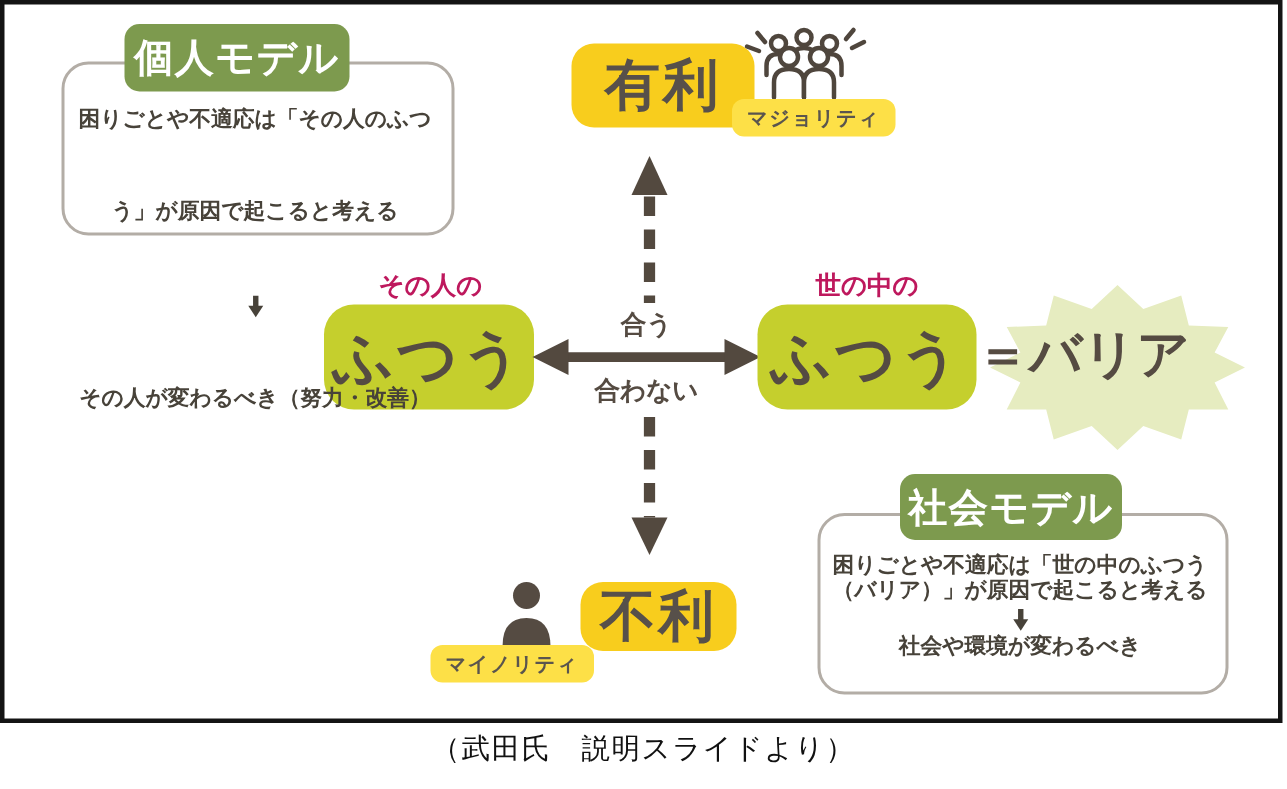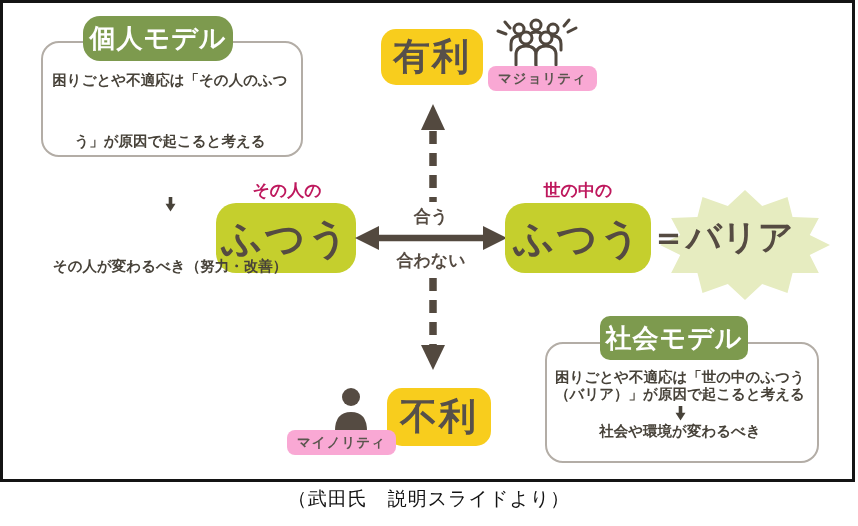--- a/index.html
+++ b/index.html
@@ -7,46 +7,46 @@
         font-family:"DejaVu Sans","Liberation Sans",sans-serif;overflow:hidden;}
   .frame{position:absolute;left:0;top:0;width:849px;height:476px;
          border:3px solid #141414;background:#fff;}
   
   .model-box{position:absolute;background:#fff;border:2px solid #b3ada6;border-radius:18px;}
   .pm-box{left:38px;top:38px;width:258px;height:112px;}
   .sm-box{left:542px;top:339px;width:270px;height:117px;}
   .model-header{position:absolute;background:#7d9a4e;color:#fff;font-weight:bold;
                 font-size:26px;border-radius:10px;display:flex;align-items:center;
                 justify-content:center;letter-spacing:1px;z-index:3;}
-  .pm-header{left:80px;top:13px;width:150px;height:45px;border-radius:17px;}
+  .pm-header{left:80px;top:13px;width:150px;height:45px;}
   .sm-header{left:597px;top:313px;width:148px;height:44px;text-align:right;}
   .model-body{position:absolute;display:flex;flex-direction:column;align-items:center;
               z-index:2;color:#474239;font-weight:bold;font-size:14.5px;line-height:17px;
               text-align:center;}
   .pm-body{left:40px;top:69px;width:254px;gap:44px;}
   .sm-body{left:546px;top:366px;width:262px;}
   .small-down-arrow{margin:3px 0 2px 0;}
   
   .result-box{position:absolute;background:#f8cd1d;border-radius:15px;display:flex;
               align-items:center;justify-content:center;font-size:37px;font-weight:bold;
               color:#57504a;letter-spacing:2px;}
-  .adv-box{left:378px;top:26px;width:102px;height:56px;}
-  .dis-box{left:384px;top:385px;width:104px;height:58px;z-index:2;}
+  .adv-box{left:378px;top:26px;width:122px;height:56px;}
+  .dis-box{left:384px;top:385px;width:104px;height:46px;z-index:2;}
   
   .norm-caption{position:absolute;font-size:17px;font-weight:bold;color:#be185d;
                 text-align:center;}
   .left-norm-caption{left:214px;top:176px;width:140px;}
   .right-norm-caption{left:502px;top:176px;width:146px;}
   .norm-box{position:absolute;background:#c5cf2d;border-radius:20px;display:flex;
             align-items:center;justify-content:center;font-size:40px;font-weight:bold;
             color:#554b42;letter-spacing:2px;}
   .left-norm-box{left:213px;top:200px;width:140px;height:70px;}
   .right-norm-box{left:502px;top:200px;width:146px;height:70px;}
   
-  .badge{position:absolute;background:#f9a8d4;border-radius:8px;height:25px;
+  .badge{position:absolute;background:#fde047;border-radius:8px;height:25px;
          display:flex;align-items:center;justify-content:center;padding:0 10px;
          font-size:13.5px;font-weight:bold;color:#5a554e;letter-spacing:1px;z-index:3;}
   .majority-badge{left:485px;top:63px;}
   .minority-badge{left:284px;top:427px;}
   
   .icon{position:absolute;}
   .majority-icon{left:492px;top:12px;}
   .minority-icon{left:330px;top:384px;}
   .up-arrow{left:417px;top:101px;}
   .down-arrow{left:417px;top:272px;}

